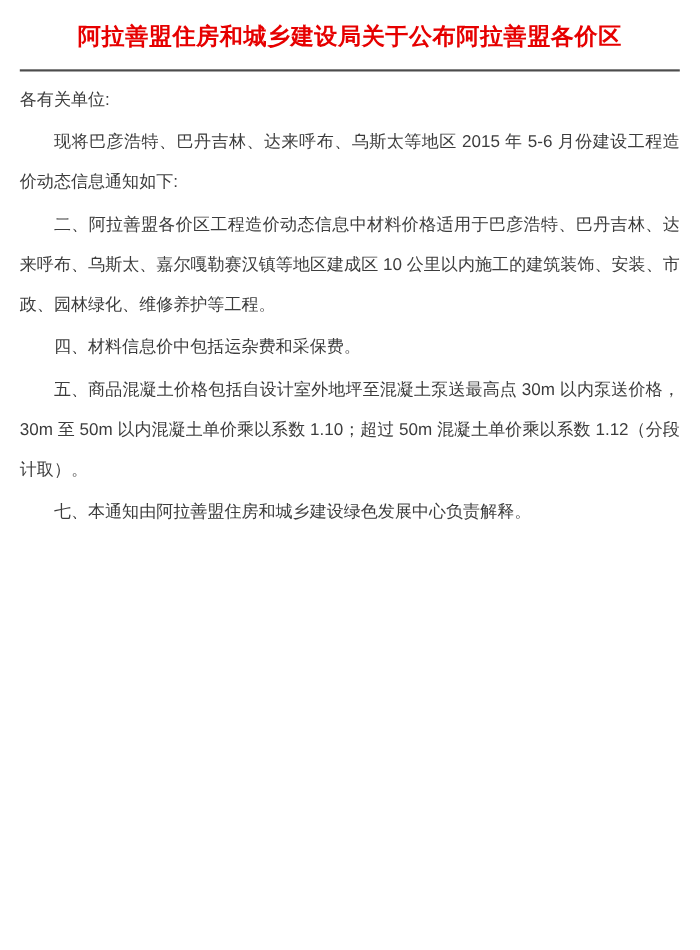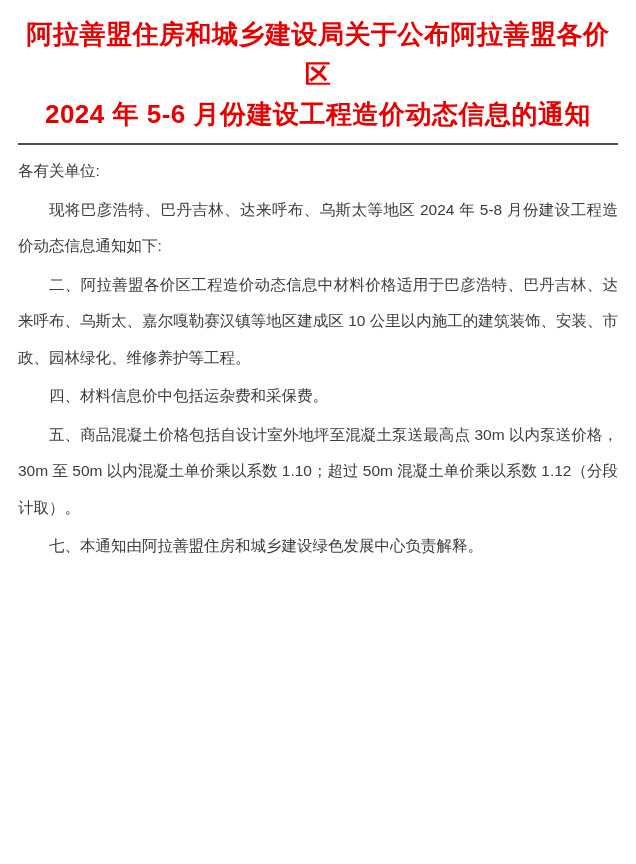--- a/index.html
+++ b/index.html
@@ -14,21 +14,21 @@
     margin: 0 auto;
     background: #ffffff;
     overflow: hidden;
     font-family: "Liberation Sans", "DejaVu Sans", sans-serif;
     box-sizing: border-box;
     padding: 14px 18px 0 18px;
   }
   .doc-title {
     text-align: center;
     font-weight: bold;
-    font-size: 26px;
+    font-size: 21px;
     line-height: 40px;
     letter-spacing: 0.5px;
     margin: 0;
   }
   .divider {
     border: none;
     border-top: 2px solid #4d4d4d;
     margin: 9px 0 0 0;
     height: 0;
   }
@@ -49,27 +49,26 @@
     text-indent: 2em;
   }
 </style>
 </head>
 <body>
 
 <div class="page">
 
   <h1 class="doc-title" style="color: rgb(230, 0, 0);">
     <span>阿拉善盟住房和城乡建设局关于公布阿拉善盟各价区</span><br>
-    <span>2024 年 5-6 月份建设工程造价动态信息的通知</span>
   </h1>
 
   <hr class="divider" style="border-top-color: rgb(77, 77, 77);">
 
   <div class="doc-body" style="color: rgb(60, 60, 60);">
     <p class="salutation">各有关单位:</p>
-    <p class="para">现将巴彦浩特、巴丹吉林、达来呼布、乌斯太等地区 2024 年 5-8 月份建设工程造价动态信息通知如下:</p>
+    <p class="para">现将巴彦浩特、巴丹吉林、达来呼布、乌斯太等地区 2015 年 5-6 月份建设工程造价动态信息通知如下:</p>
     <p class="para">二、阿拉善盟各价区工程造价动态信息中材料价格适用于巴彦浩特、巴丹吉林、达来呼布、乌斯太、嘉尔嘎勒赛汉镇等地区建成区 10 公里以内施工的建筑装饰、安装、市政、园林绿化、维修养护等工程。</p>
     <p class="para">四、材料信息价中包括运杂费和采保费。</p>
     <p class="para">五、商品混凝土价格包括自设计室外地坪至混凝土泵送最高点 30m 以内泵送价格，30m 至 50m 以内混凝土单价乘以系数 1.10；超过 50m 混凝土单价乘以系数 1.12（分段计取）。</p>
     <p class="para">七、本通知由阿拉善盟住房和城乡建设绿色发展中心负责解释。</p>
   </div>
 
 </div>
 
 </body></html>

